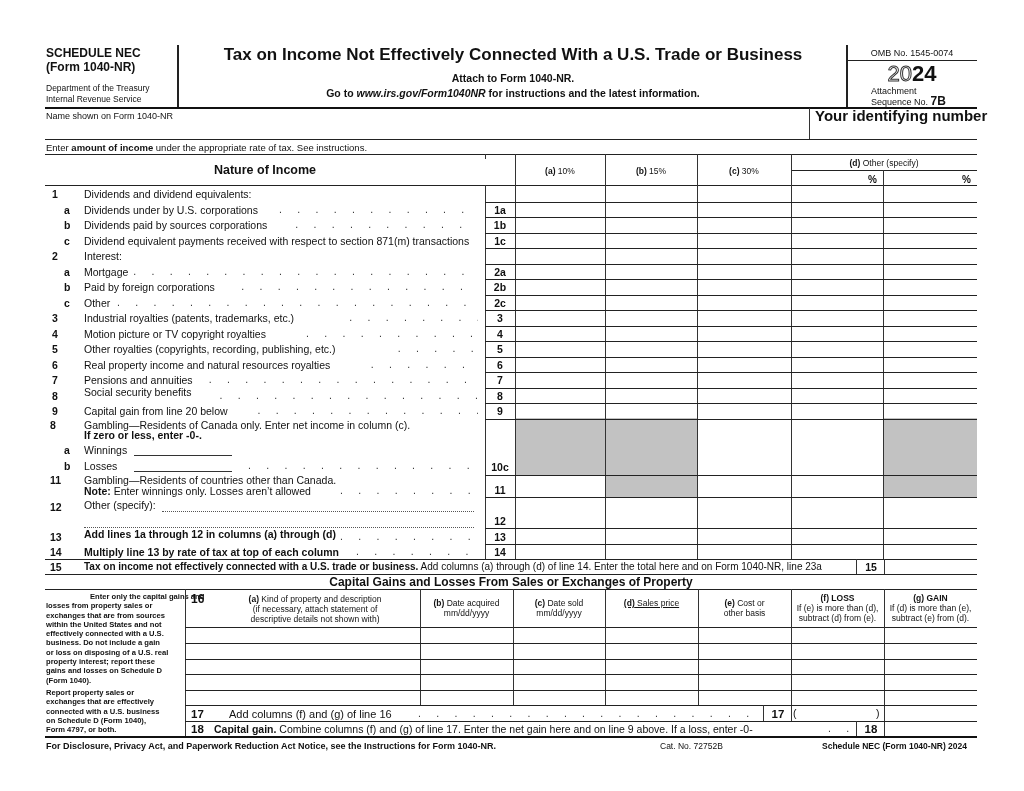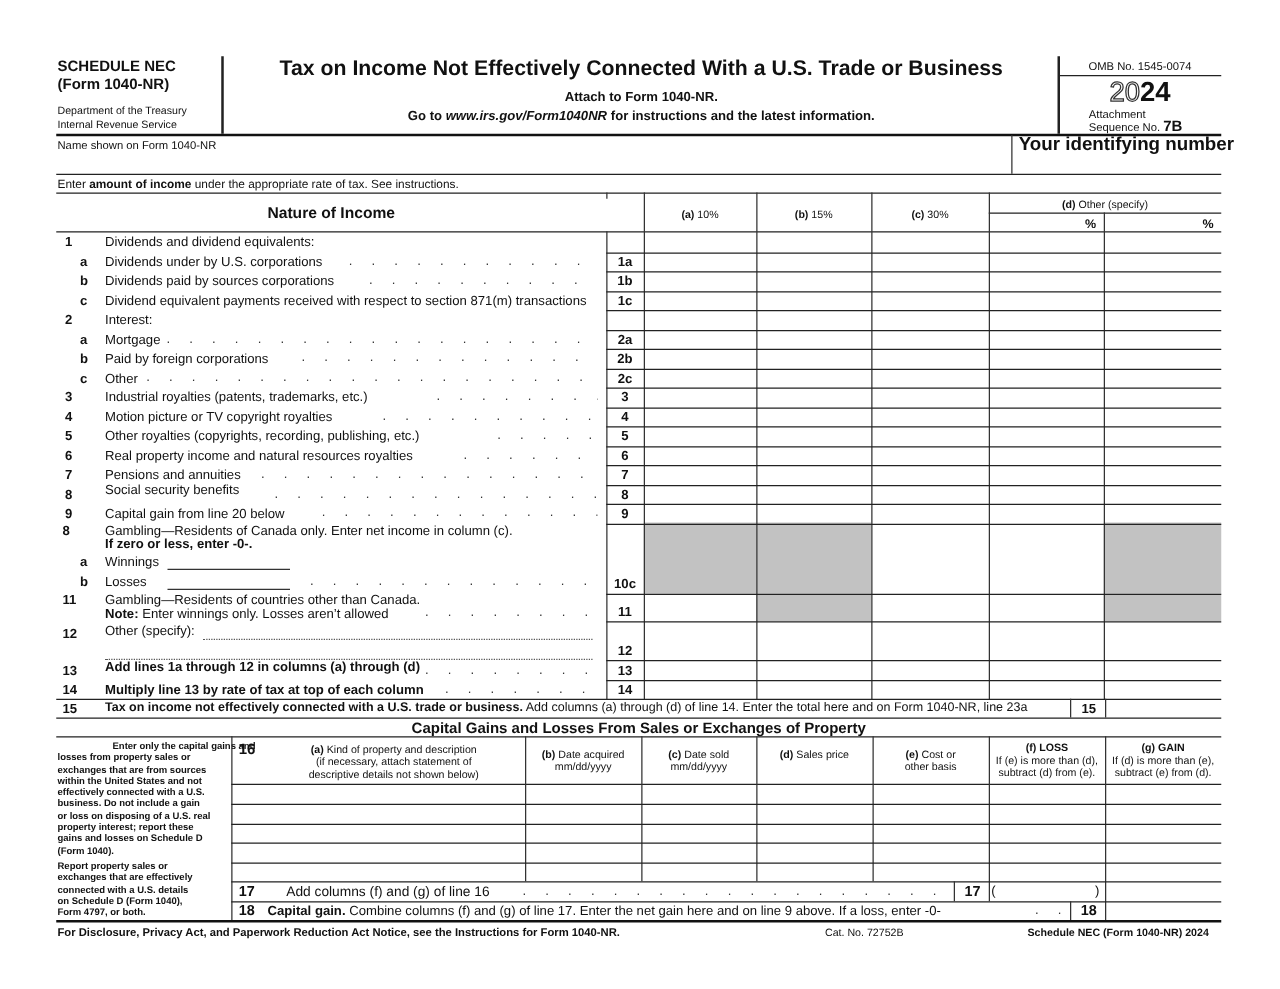--- a/index.html
+++ b/index.html
@@ -316,43 +316,43 @@
         <div class="b" style="font-size: 7.6px; line-height: 9.3px; white-space: nowrap;">effectively connected with a U.S.</div>
         <div class="b" style="font-size: 7.6px; line-height: 9.3px; white-space: nowrap;">business. Do not include a gain</div>
         <div class="b" style="font-size: 7.6px; line-height: 9.3px; white-space: nowrap;">or loss on disposing of a U.S. real</div>
         <div class="b" style="font-size: 7.6px; line-height: 9.3px; white-space: nowrap;">property interest; report these</div>
         <div class="b" style="font-size: 7.6px; line-height: 9.3px; white-space: nowrap;">gains and losses on Schedule D</div>
         <div class="b" style="font-size: 7.6px; line-height: 9.3px; white-space: nowrap;">(Form 1040).</div>
       </div>
     <div id="sidebar2" class="abs" style="left:46px;top:688px;">
         <div class="b" style="font-size: 7.6px; line-height: 9.3px; white-space: nowrap;">Report property sales or</div>
         <div class="b" style="font-size: 7.6px; line-height: 9.3px; white-space: nowrap;">exchanges that are effectively</div>
-        <div class="b" style="font-size: 7.6px; line-height: 9.3px; white-space: nowrap;">connected with a U.S. details</div>
+        <div class="b" style="font-size: 7.6px; line-height: 9.3px; white-space: nowrap;">connected with a U.S. business</div>
         <div class="b" style="font-size: 7.6px; line-height: 9.3px; white-space: nowrap;">on Schedule D (Form 1040),</div>
         <div class="b" style="font-size: 7.6px; line-height: 9.3px; white-space: nowrap;">Form  4797, or both.</div>
       </div>
   </div>
   <div class="vl" style="left:185px;top:589px;height:147px;"></div>
 
   <div class="t b" style="left:191px;top:593px;font-size:12px;">16</div>
 
   <div class="abs hdr-small ctr" style="left:210px;width:210px;top:594px;">
     <div><b>(a)</b><span> Kind of property and description</span></div>
     <div>(if necessary, attach statement of</div>
-    <div>descriptive details not shown below)</div>
+    <div>descriptive details not shown with)</div>
   </div>
   <div class="abs hdr-small ctr" style="left:420px;width:93px;top:598px;">
     <div><b>(b)</b><span> Date acquired</span></div>
     <div>mm/dd/yyyy</div>
   </div>
   <div class="abs hdr-small ctr" style="left:513px;width:92px;top:598px;">
     <div><b>(c)</b><span> Date sold</span></div>
     <div>mm/dd/yyyy</div>
   </div>
-  <div class="abs hdr-small ctr" style="left:605px;width:93px;top:598px;">
+  <div class="abs hdr-small ctr" style="left:605px;width:93px;top:598px;text-decoration:underline;">
     <div><b>(d)</b><span> Sales price</span></div>
   </div>
   <div class="abs hdr-small ctr" style="left:698px;width:93px;top:598px;">
     <div><b>(e)</b><span> Cost or</span></div>
     <div>other basis</div>
   </div>
   <div class="abs hdr-small ctr" style="left:791px;width:93px;top:593px;">
     <div class="b">(f) LOSS</div>
     <div>If (e) is more than (d),</div>
     <div>subtract (d) from (e).</div>

